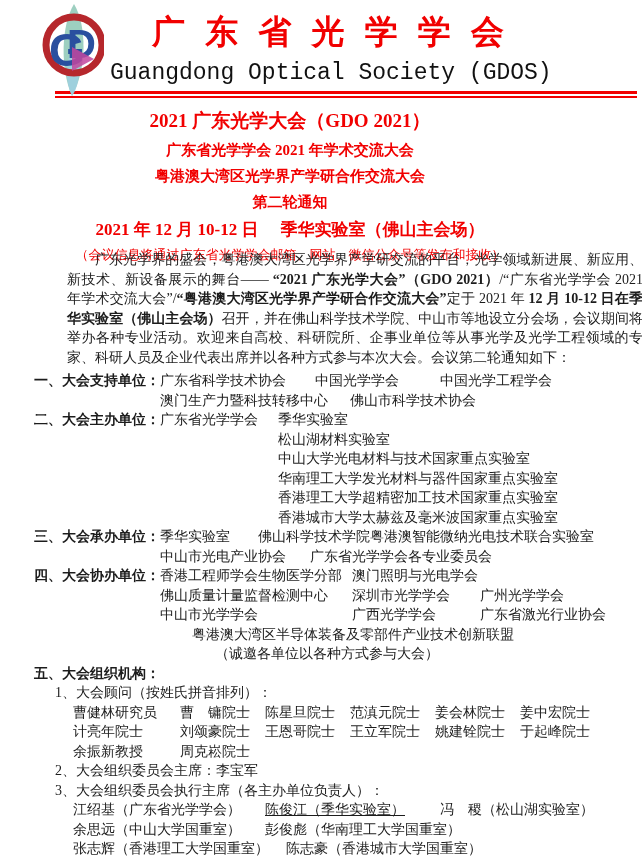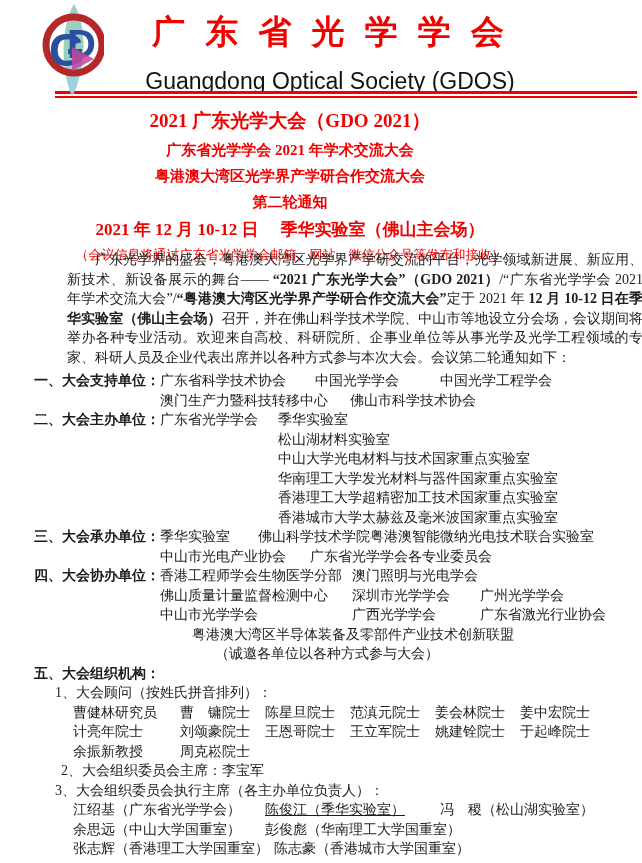--- a/index.html
+++ b/index.html
@@ -14,21 +14,21 @@
   .logo{position:absolute;left:38px;top:3px;width:66px;height:94px;z-index:2;}
   .logo svg{width:66px;height:94px;display:block;}
   .ring{fill:none;stroke:var(--logo-ring);stroke-width:7;}
   .leaf{fill:var(--logo-leaf);opacity:.85;}
   .leaf2{fill:var(--logo-leaf2);opacity:.8;}
   .glyph{fill:var(--logo-letters);font-weight:bold;font-family:"Liberation Sans",sans-serif;}
   .tri{fill:var(--logo-tri);opacity:.85;}
   .head-text{position:absolute;left:110px;top:10px;width:440px;text-align:center;}
   .org-cn{color:var(--red);font-size:33px;font-weight:bold;letter-spacing:4px;word-spacing:3px;
           font-family:"Liberation Sans",sans-serif;white-space:nowrap;}
-  .org-en{font-size:23px;margin-top:13px;color:#111;font-family:Liberation Sans, sans-serif;white-space:nowrap;}
+  .org-en{font-size:23px;margin-top:5px;color:#111;font-family:Liberation Mono, monospace;white-space:nowrap;}
   .divider{position:absolute;left:55px;right:5px;top:91px;height:2px;
            border-top:3px solid var(--red);border-bottom:2px solid var(--red);}
   
   .titles{position:absolute;left:0;top:103px;width:580px;text-align:center;color:var(--red);}
   .t1{font-size:19px;font-weight:bold;margin-top:5px;white-space:nowrap;}
   .t2{font-size:15px;font-weight:bold;margin-top:7px;white-space:nowrap;}
   .t3{font-size:17px;font-weight:bold;margin-top:6px;white-space:nowrap;}
   .tgap{display:inline-block;width:22px;}
   .t4{font-size:13px;margin-top:5px;white-space:nowrap;}
   
@@ -158,33 +158,33 @@
         <span style="left: 265px;">王恩哥院士</span>
         <span style="left: 350px;">王立军院士</span>
         <span style="left: 435px;">姚建铨院士</span>
         <span style="left: 520px;">于起峰院士</span>
       </div>
       <div class="line">
         <span style="left: 73px;">余振新教授</span>
         <span style="left: 180px;">周克崧院士</span>
       </div>
       <div class="line">
-        <span style="left: 61px; text-align: right;">2、大会组织委员会主席：李宝军</span>
+        <span style="left: 55px; text-align: right;">2、大会组织委员会主席：李宝军</span>
       </div>
       <div class="line">
         <span style="left: 55px;">3、大会组织委员会执行主席（各主办单位负责人）：</span>
       </div>
       <div class="line">
         <span style="left: 73px;">江绍基（广东省光学学会）</span>
         <span style="left: 265px; text-decoration: underline;">陈俊江（季华实验室）</span>
         <span style="left: 440px;">冯　稷（松山湖实验室）</span>
       </div>
       <div class="line">
         <span style="left: 73px;">余思远（中山大学国重室）</span>
         <span style="left: 265px;">彭俊彪（华南理工大学国重室）</span>
       </div>
       <div class="line">
         <span style="left: 73px;">张志辉（香港理工大学国重室）</span>
-        <span style="left: 274px; text-align: center;">陈志豪（香港城市大学国重室）</span>
+        <span style="left: 286px; text-align: center;">陈志豪（香港城市大学国重室）</span>
       </div>
     </div>
 
 </div>
 
 </body></html>

